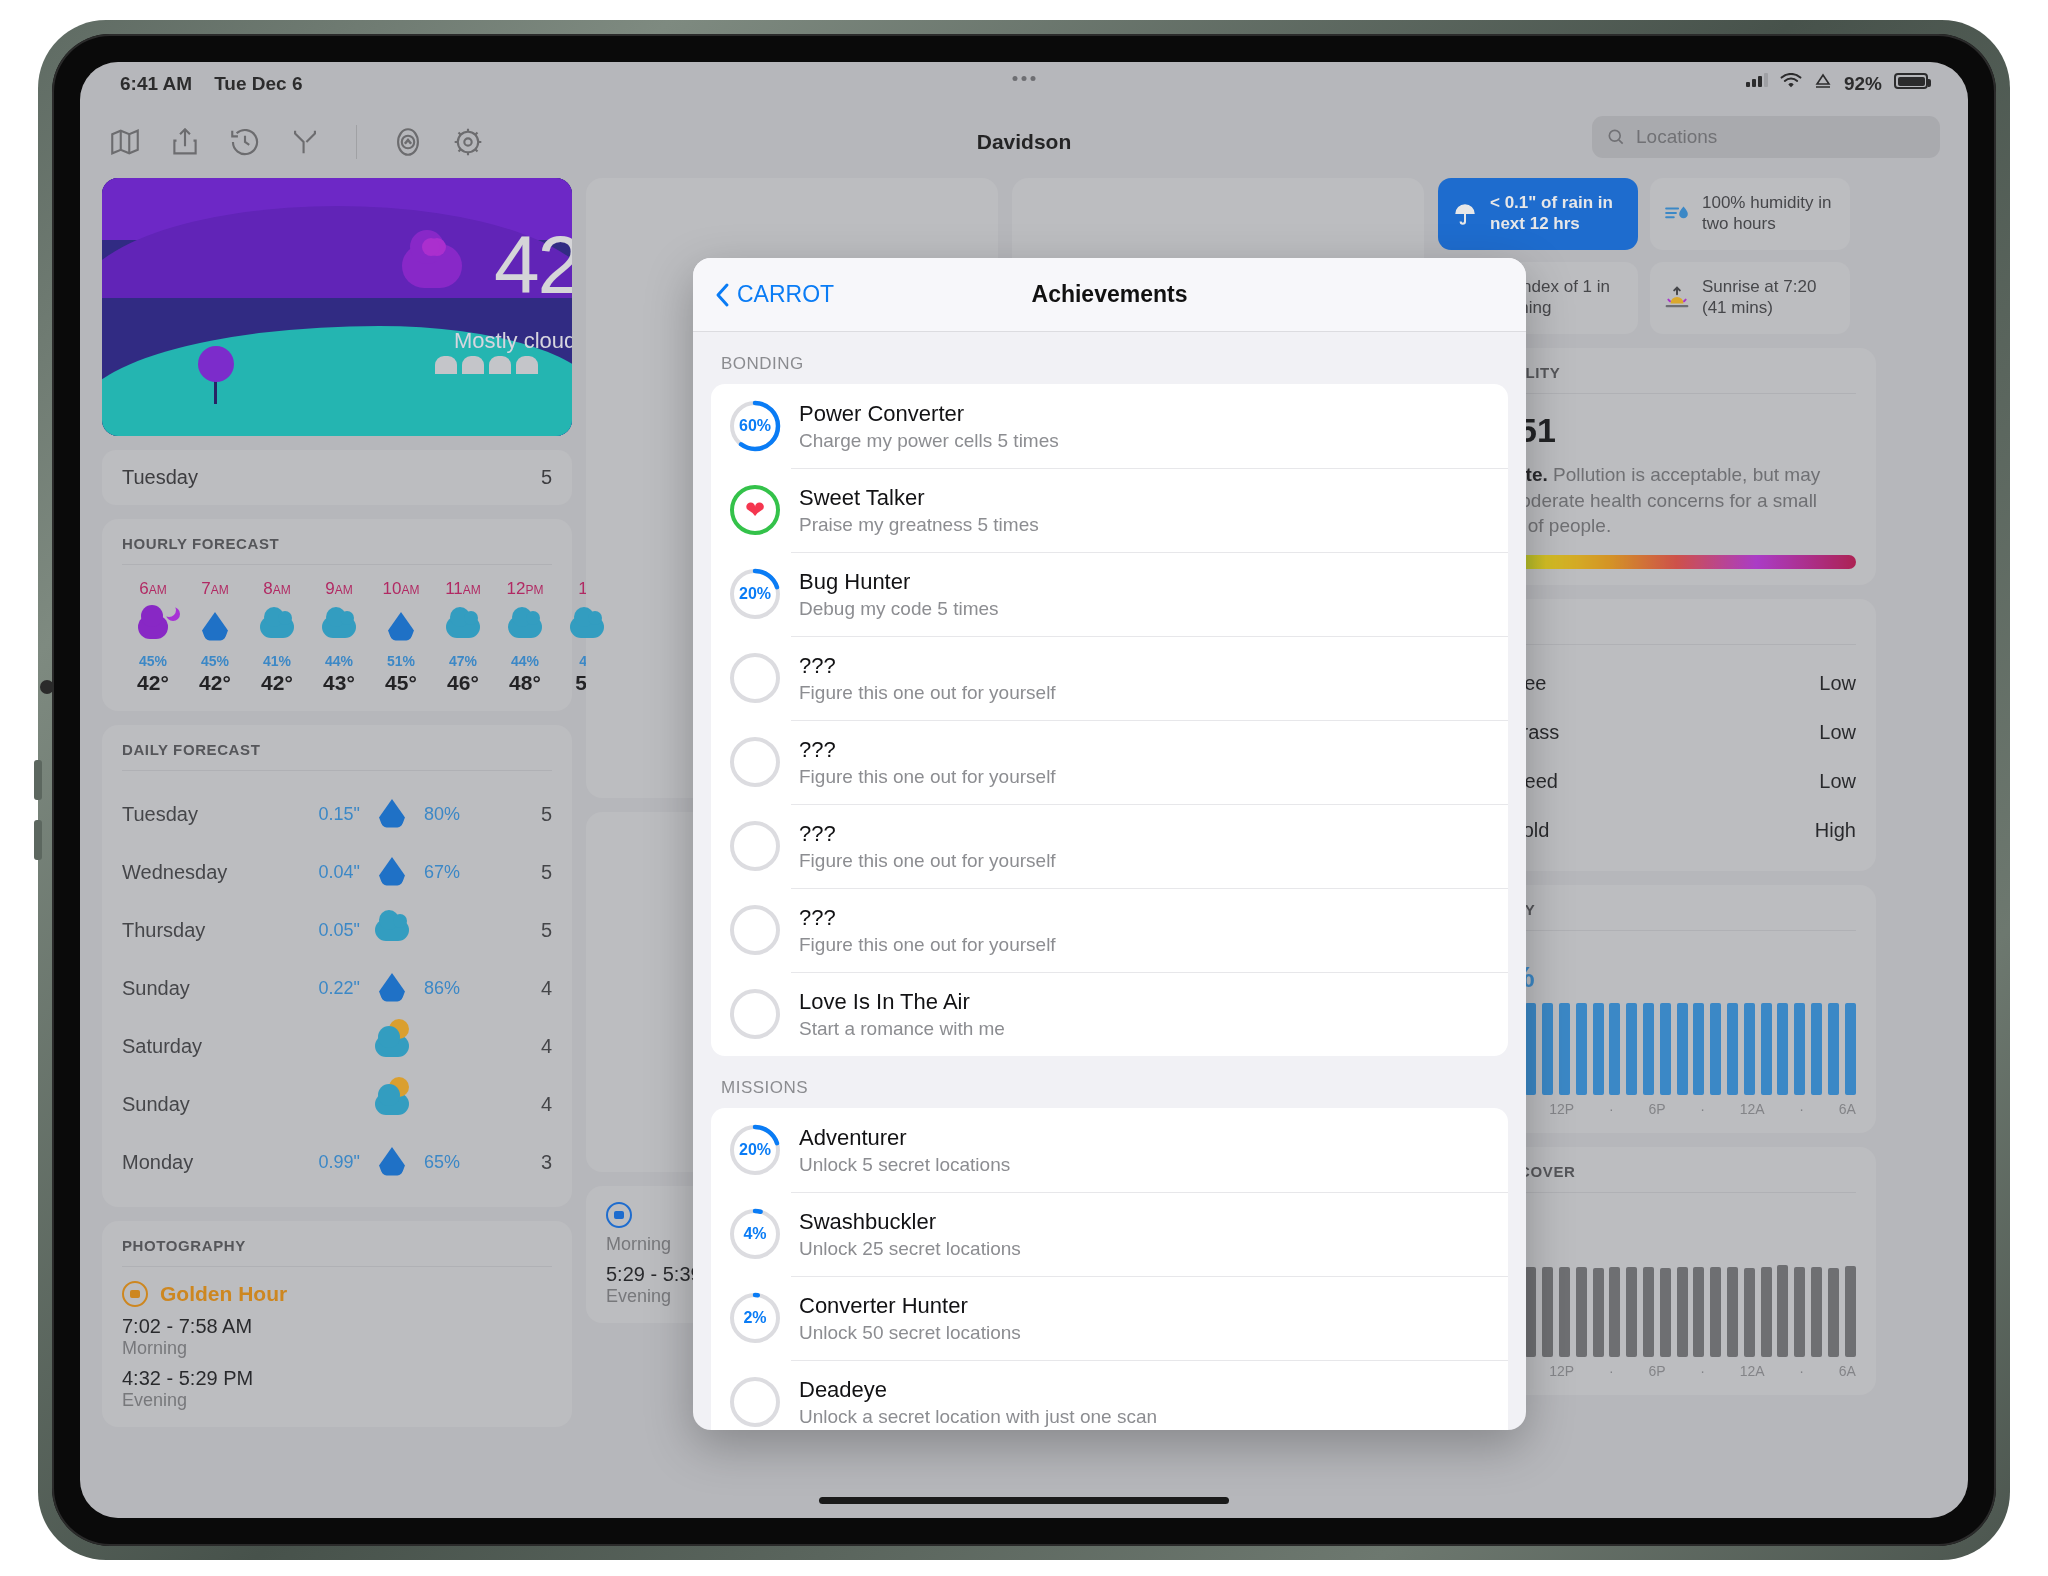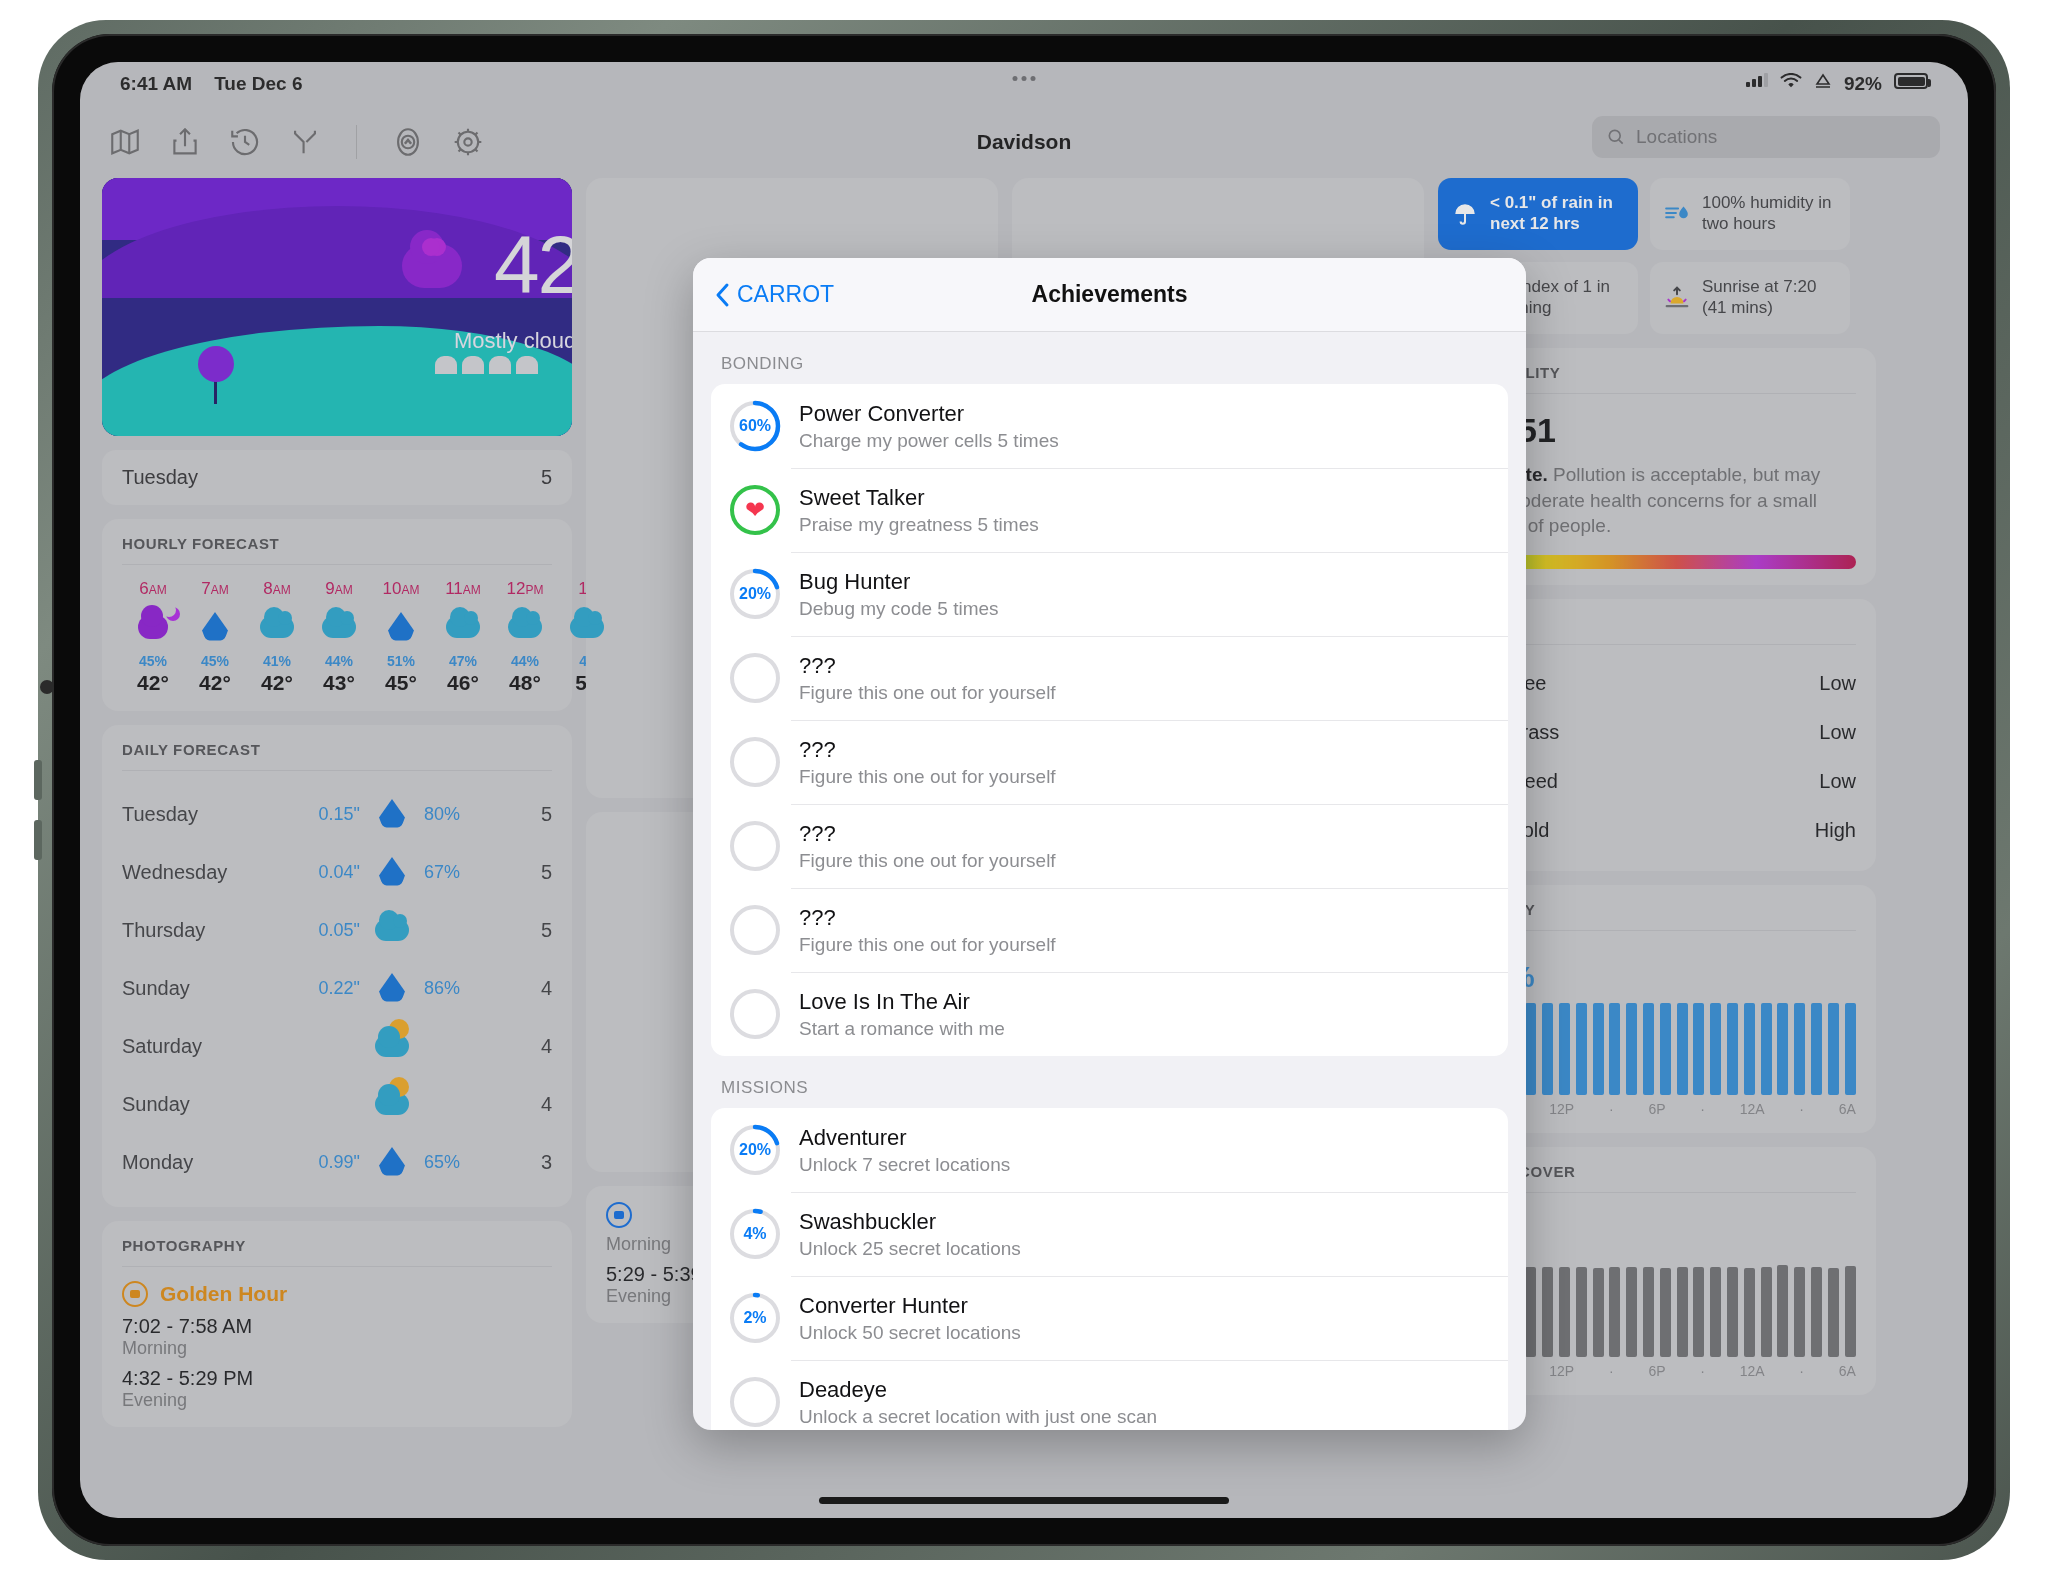--- a/index.html
+++ b/index.html
@@ -861,21 +861,21 @@
           <div class="ach-item">
             <span class="ring">
               <svg width="52" height="52">
                 <circle cx="26" cy="26" r="23" fill="none" stroke="#dcdce0" stroke-width="4"></circle>
                 <circle cx="26" cy="26" r="23" fill="none" stroke="#0a7cf5" stroke-width="4.5" stroke-linecap="round" stroke-dasharray="144.5" stroke-dashoffset="115.6"></circle>
               </svg>
               <span class="rtxt">20%</span>
             </span>
             <span class="ach-txt">
               <span class="t" style="display:block">Adventurer</span>
-              <span class="s" style="display:block">Unlock 7 secret locations</span>
+              <span class="s" style="display:block">Unlock 5 secret locations</span>
             </span>
           </div>
           <div class="ach-item">
             <span class="ring">
               <svg width="52" height="52">
                 <circle cx="26" cy="26" r="23" fill="none" stroke="#dcdce0" stroke-width="4"></circle>
                 <circle cx="26" cy="26" r="23" fill="none" stroke="#0a7cf5" stroke-width="4.5" stroke-linecap="round" stroke-dasharray="144.5" stroke-dashoffset="138.7"></circle>
               </svg>
               <span class="rtxt">4%</span>
             </span>

